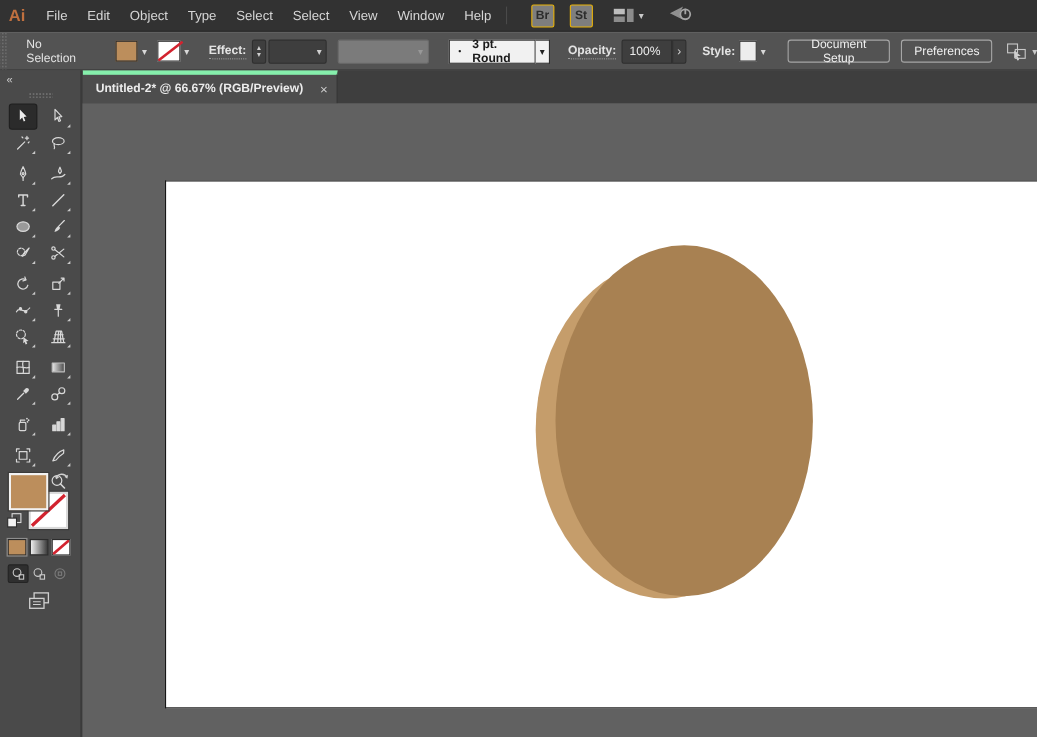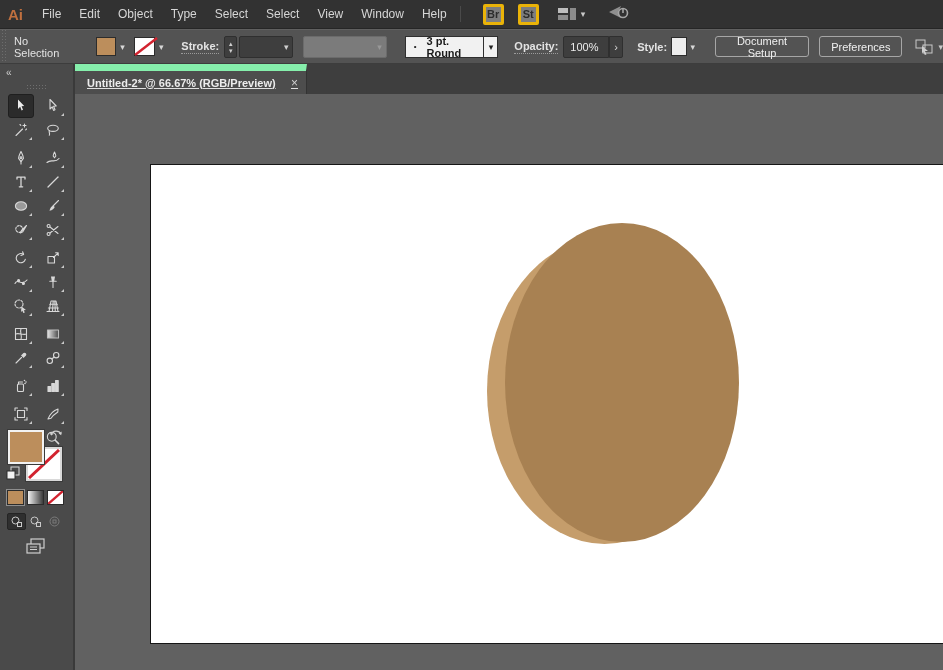--- a/index.html
+++ b/index.html
@@ -4,21 +4,21 @@
 <style>
   * { margin:0; padding:0; box-sizing:border-box; }
   html,body { width:943px; height:670px; overflow:hidden; }
   body { font-family:"Liberation Sans", sans-serif; background:#535353; position:relative; color:#e0e0e0; }
 
   
   .menubar { position:absolute; left:0; top:0; width:943px; height:29px; background:#323232; display:flex; align-items:center; border-bottom:1px solid #262626; }
   .ai-logo { font-weight:bold; font-size:15px; color:#c0703f; padding:0 10px 0 8px;text-align:right; }
   .menu-item { font-size:12px; color:#d6d6d6; padding:0 9px; line-height:29px; cursor:default; }
   .mb-sep { width:1px; height:16px; background:#4a4a4a; margin:0 8px 0 4px; }
-  .sq-btn { width:21px; height:21px; background:#7e7e7e; border:3px solid #eab308; border-radius:2px; color:#2d2d2d; font-size:11px; font-weight:bold; display:flex; align-items:center; justify-content:center; margin-left:14px; }
+  .sq-btn { width:21px; height:21px; background:#7e7e7e; border:1px solid #eab308; border-radius:2px; color:#2d2d2d; font-size:11px; font-weight:bold; display:flex; align-items:center; justify-content:center; margin-left:14px; }
   .ws-icon { margin-left:18px; display:flex; align-items:center; }
   .chev { font-size:9px; color:#c9c9c9; margin-left:4px; }
   .share-icon { margin-left:22px; }
 
   
   .controlbar { position:absolute; left:0; top:29px; width:943px; height:35px; background:#535353; border-top:1px solid #606060; border-bottom:1px solid #3d3d3d; display:flex; align-items:center; font-size:11px; }
   .grip-v { width:7px; height:100%; background-image:radial-gradient(#6d6d6d 1px, transparent 1px); background-size:3px 3px; background-position:1px 2px; }
   .ctl-label { color:#e3e3e3; }
   .ctl-label.linked { border-bottom:1px dotted #9b9b9b; padding-bottom:1px; }
   .swatch { width:24px; height:19px; border:1px solid #2c2c2c; position:relative; background:#fff; }
@@ -28,21 +28,21 @@
   .combo-disabled { width:96px; height:22px; background:#7b7b7b; border:1px solid #6b6b6b; border-radius:2px; display:flex; align-items:center; justify-content:flex-end; padding-right:4px; color:#989898; font-size:9px; }
   .combo-white { height:22px; background:#f1f1f1; border:1px solid #2f2f2f; color:#1a1a1a; display:flex; align-items:center; padding:0 8px; }
   .chev-btn-white { width:16px; height:22px; background:#f1f1f1; border:1px solid #2f2f2f; border-left:none; display:flex; align-items:center; justify-content:center; color:#222; font-size:9px; }
   .field-dark { width:52px; height:22px; background:#3e3e3e; border:1px solid #2f2f2f; border-radius:2px 0 0 2px; display:flex; align-items:center; padding-left:6px; color:#ececec; }
   .arrow-btn { width:16px; height:22px; background:#3e3e3e; border:1px solid #2f2f2f; border-left:1px solid #2f2f2f; border-radius:0 2px 2px 0; display:flex; align-items:center; justify-content:center; color:#d8d8d8; font-size:11px; }
   .push-btn { height:21px; border:1px solid #a6a6a6; border-radius:3px; background:transparent; color:#f0f0f0; font-size:11px; font-family:"Liberation Sans",sans-serif; padding:8px 11px; display:flex; align-items:center; }
   .redline { position:absolute; left:-1px; top:-1px; width:24px; height:19px; }
 
   
   .tabbar { position:absolute; left:75px; top:64px; width:868px; height:30px; background:#3e3e3e; display:flex; }
-  .doc-tab { width:232px; height:30px; background:#4d4d4d; border-right:1px solid #333; border-top:7px solid #86efac; display:flex; align-items:center; padding:0 8px 0 12px;text-decoration:underline; }
+  .doc-tab { width:232px; height:30px; background:#4d4d4d; border-right:1px solid #333; border-top:4px solid #86efac; display:flex; align-items:center; padding:0 8px 0 12px; }
   .doc-tab .title { font-size:11px; color:#ececec; font-weight:bold; flex:1; white-space:nowrap; }
   .tab-close { color:#d0d0d0; font-size:12px; margin-left:6px; }
 
   
   .toolpanel { position:absolute; left:0; top:64px; width:75px; height:606px; background:#4a4a4a; border-right:2px solid #3a3a3a; }
   .collapse { position:absolute; left:6px; top:3px; font-size:10px; color:#cfcfcf; letter-spacing:-1px; }
   .grip-h { position:absolute; left:26px; top:20px; width:22px; height:5px; background-image:radial-gradient(#6f6f6f 1px, transparent 1px); background-size:3px 3px; }
   .tools { position:absolute; left:0; top:30px; width:73px; display:flex; flex-direction:column; align-items:center; }
   .tool-row { display:flex; gap:6px; }
   .tool-row.gap { margin-top:4px; }
@@ -103,37 +103,37 @@
     <svg width="24" height="18" viewBox="0 0 24 18">
       <path d="M2 9 L14 3 L11 9 L14 15 Z" fill="#8f8f8f" stroke="none"></path>
       <circle cx="16" cy="10" r="4.5" fill="none" stroke="#a5a5a5" stroke-width="1.6"></circle>
       <line x1="16" y1="5" x2="16" y2="10" stroke="#a5a5a5" stroke-width="1.6"></line>
     </svg>
   </span>
 </div>
 
 <div class="controlbar">
   <div class="grip-v"></div>
-  <span class="ctl-label" style="margin-left:8px;">No Selection</span>
+  <span class="ctl-label" style="margin-left:18px;">No Selection</span>
 
   <div class="swatch" style="margin-left: 28px; background: rgb(188, 142, 92);"></div>
   <span class="chev-btn">
       <span>▾</span>
     </span>
 
   <div class="swatch" style="margin-left:6px;">
     <svg class="redline" viewBox="0 0 24 19">
         <line x1="1" y1="18" x2="23" y2="1" stroke="#d2232f" stroke-width="2.4"></line>
       </svg>
   </div>
   <span class="chev-btn">
       <span>▾</span>
     </span>
 
-  <span class="ctl-label linked" style="margin-left:14px; font-weight:bold;">Stroke:</span>
+  <span class="ctl-label linked" style="margin-left:14px; font-weight:bold;">Effect:</span>
   <div class="stepper" style="margin-left:5px;">
     <span>▴</span>
     <span>▾</span>
   </div>
   <div class="combo-dark" style="margin-left:2px;">
     <span>▾</span>
   </div>
 
   <div class="combo-disabled" style="margin-left:10px;">
     <span>▾</span>

